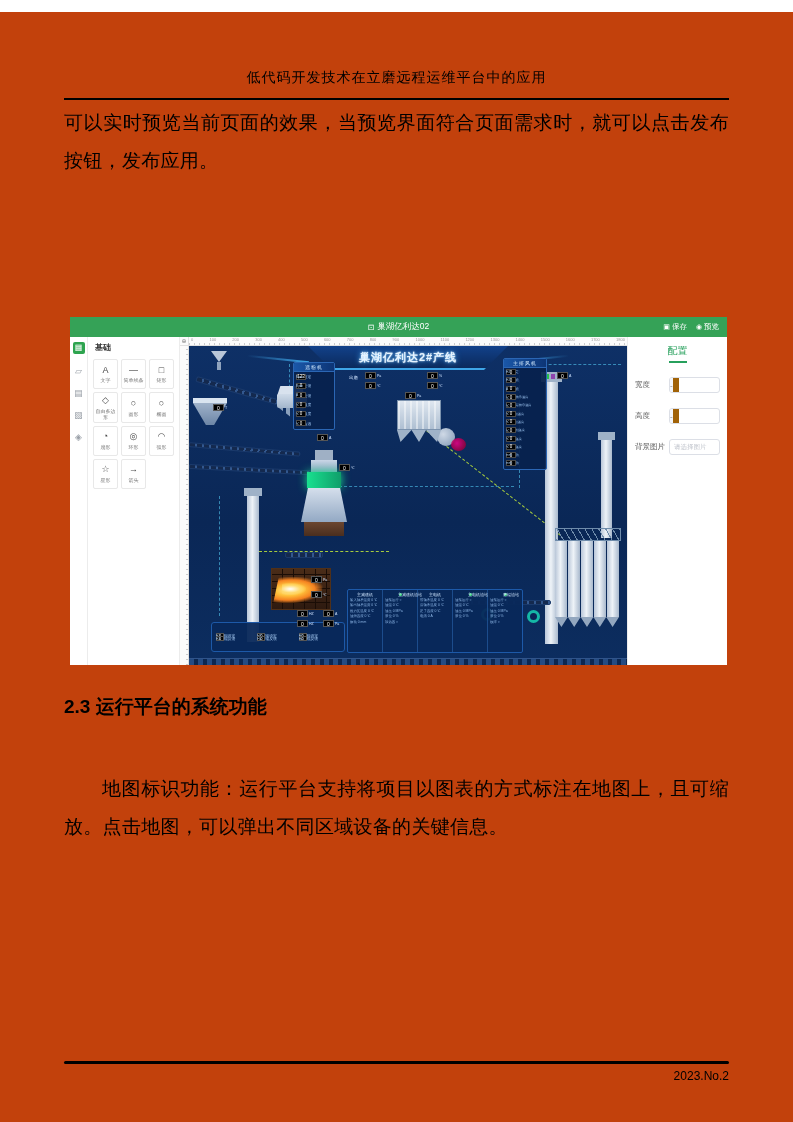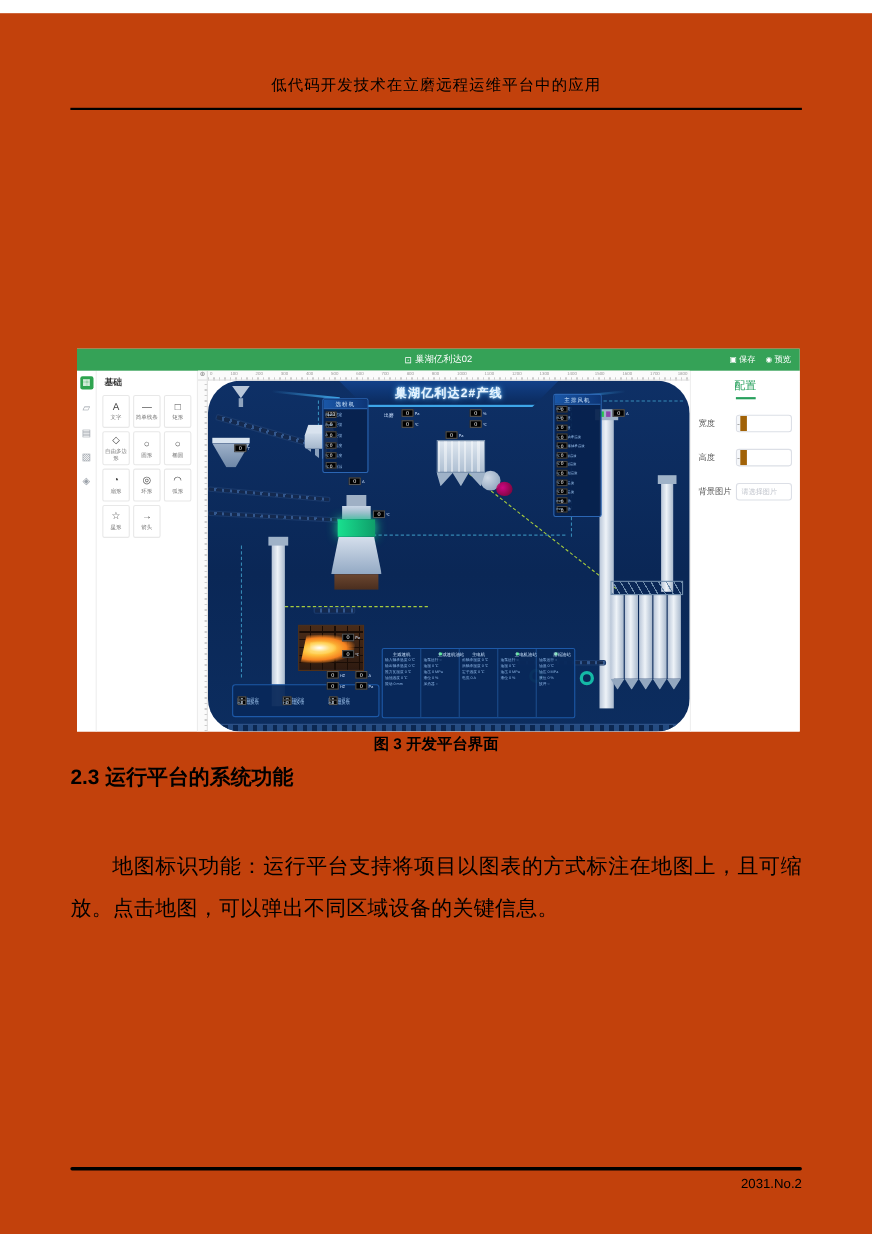--- a/index.html
+++ b/index.html
@@ -64,21 +64,21 @@
     background-image:repeating-linear-gradient(90deg,#ccc 0 1px,transparent 1px 5px);
     background-size:100% 3px; background-position:0 6px; background-repeat:no-repeat; z-index:2;
     display:flex; justify-content:space-between; padding:0 2px; }
   .h-ruler span { font-size:4px; color:#999; line-height:6px; }
   .v-ruler { position:absolute; left:0; top:9px; bottom:0; width:9px; background:#fbfbfb;
     border-right:1px solid #e0e0e0;
     background-image:repeating-linear-gradient(0deg,#ccc 0 1px,transparent 1px 5px);
     background-size:3px 100%; background-position:6px 0; background-repeat:no-repeat; z-index:2; }
 
   .scada { position:absolute; left:9px; top:9px; width:438px; height:319px; overflow:hidden;
-    background:linear-gradient(180deg,#0e3066 0%,#0a2756 55%,#0c2d5f 100%);border-radius:30px; }
+    background:linear-gradient(180deg,#0e3066 0%,#0a2756 55%,#0c2d5f 100%); }
   .scada * { position:absolute; }
 
   .banner { left:119px; top:0; width:200px; height:24px;
     clip-path:polygon(0 0,100% 0,88% 100%,12% 100%);
     background:linear-gradient(#12418a,#0b2a5c); border-bottom:2px solid #3ea6e8;
     display:flex; align-items:center; justify-content:center; }
   .banner span { position:static; font-size:11px; font-weight:700; color:#e6f4ff; letter-spacing:1px;
     text-shadow:0 0 6px #3fa9f5, 0 0 2px #ffffff; white-space:nowrap; }
   .wing { height:2px; background:linear-gradient(90deg,transparent,#3ea6e8); }
 
@@ -161,20 +161,21 @@
   .cfg-placeholder { font-size:6.5px; color:#c0c4cc; }
 </style>
 </head>
 <body>
 
 <div class="page">
 
   <div class="doc-header-title">低代码开发技术在立磨远程运维平台中的应用</div>
   <div class="doc-header-rule"></div>
 
+  <p class="body-p p1">可以实时预览当前页面的效果，当预览界面符合页面需求时，就可以点击发布按钮，发布应用。</p>
 
   <div class="figure">
 
     <div class="topbar">
       <div class="topbar-title">
         <span class="ticon">⊡</span>
         <span>巢湖亿利达02</span>
       </div>
       <div class="topbar-actions">
         <span class="tb-btn">
@@ -661,19 +662,18 @@
         <div class="cfg-row">
           <span class="cfg-label">背景图片</span>
           <div class="cfg-input">
             <span class="cfg-placeholder">请选择图片</span>
           </div>
         </div>
       </div>
     </div>
   </div>
 
-  <div class="fig-caption">图 3  开发平台界面</div>
   <h2 class="sec-heading">2.3 运行平台的系统功能</h2>
   <p class="body-p p3">地图标识功能：运行平台支持将项目以图表的方式标注在地图上，且可缩放。点击地图，可以弹出不同区域设备的关键信息。</p>
 
   <div class="footer-rule"></div>
-  <div class="footer-issue">2031.No.2</div>
+  <div class="footer-issue">2023.No.2</div>
 </div>
 
 </body></html>

